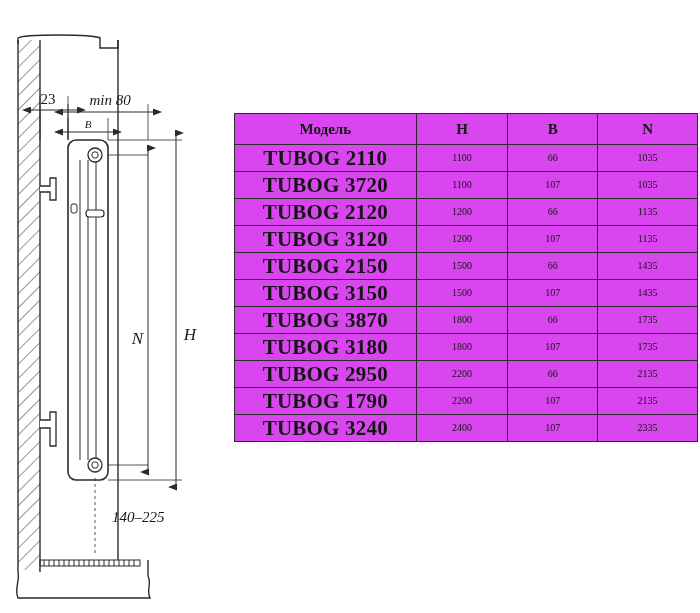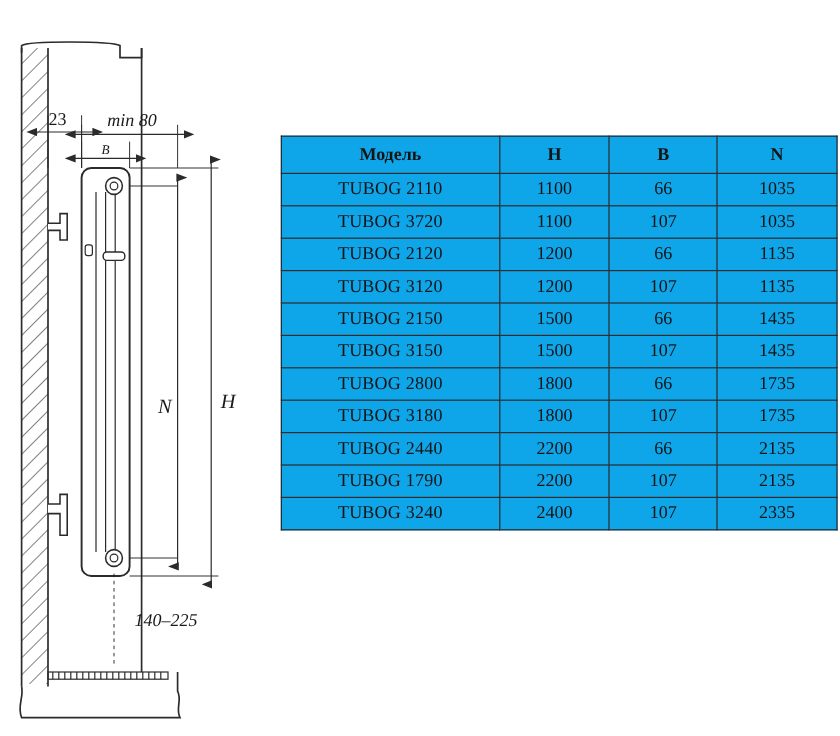--- a/index.html
+++ b/index.html
@@ -36,47 +36,48 @@
   
   .spec-table-wrap {
     position: absolute;
     left: 234px;
     top: 113px;
     width: 464px;
   }
   table.spec {
     border-collapse: collapse;
     width: 464px;
-    background: #0ea5e9;
+    background: #d946ef;
   }
   table.spec th,
   table.spec td {
     border: 1px solid #2b2b2b;
     text-align: center;
-    font-size: 15px;
+    font-size: 10px;
     height: 26px;
     line-height: 26px;
     padding: 0;
     font-family: "Liberation Serif", serif;
     color: #141414;
   }
   table.spec thead th {
     font-weight: bold;
     height: 30px;
     line-height: 30px;
     font-size: 15px;
   }
   table.spec col.c-model { width: 182px; }
   table.spec col.c-h     { width: 92px;  }
   table.spec col.c-b     { width: 90px;  }
   table.spec col.c-n     { width: 100px; }
 
   table.spec td.model {
-    font-size: 15px;
+    font-size: 21px;
     letter-spacing: 0.2px;
+    font-weight: bold;
   }
 
   
   .dim-text {
     font-family: "Liberation Serif", serif;
     font-size: 15px;
     fill: #1a1a1a;
   }
   .dim-text.small {
     font-size: 11px;
@@ -263,33 +264,33 @@
           <td>66</td>
           <td>1435</td>
         </tr>
         <tr>
           <td class="model">TUBOG 3150</td>
           <td>1500</td>
           <td>107</td>
           <td>1435</td>
         </tr>
         <tr>
-          <td class="model">TUBOG 2800</td>
+          <td class="model">TUBOG 3870</td>
           <td>1800</td>
           <td>66</td>
           <td>1735</td>
         </tr>
         <tr>
           <td class="model">TUBOG 3180</td>
           <td>1800</td>
           <td>107</td>
           <td>1735</td>
         </tr>
         <tr>
-          <td class="model">TUBOG 2440</td>
+          <td class="model">TUBOG 2950</td>
           <td>2200</td>
           <td>66</td>
           <td>2135</td>
         </tr>
         <tr>
           <td class="model">TUBOG 1790</td>
           <td>2200</td>
           <td>107</td>
           <td>2135</td>
         </tr>

